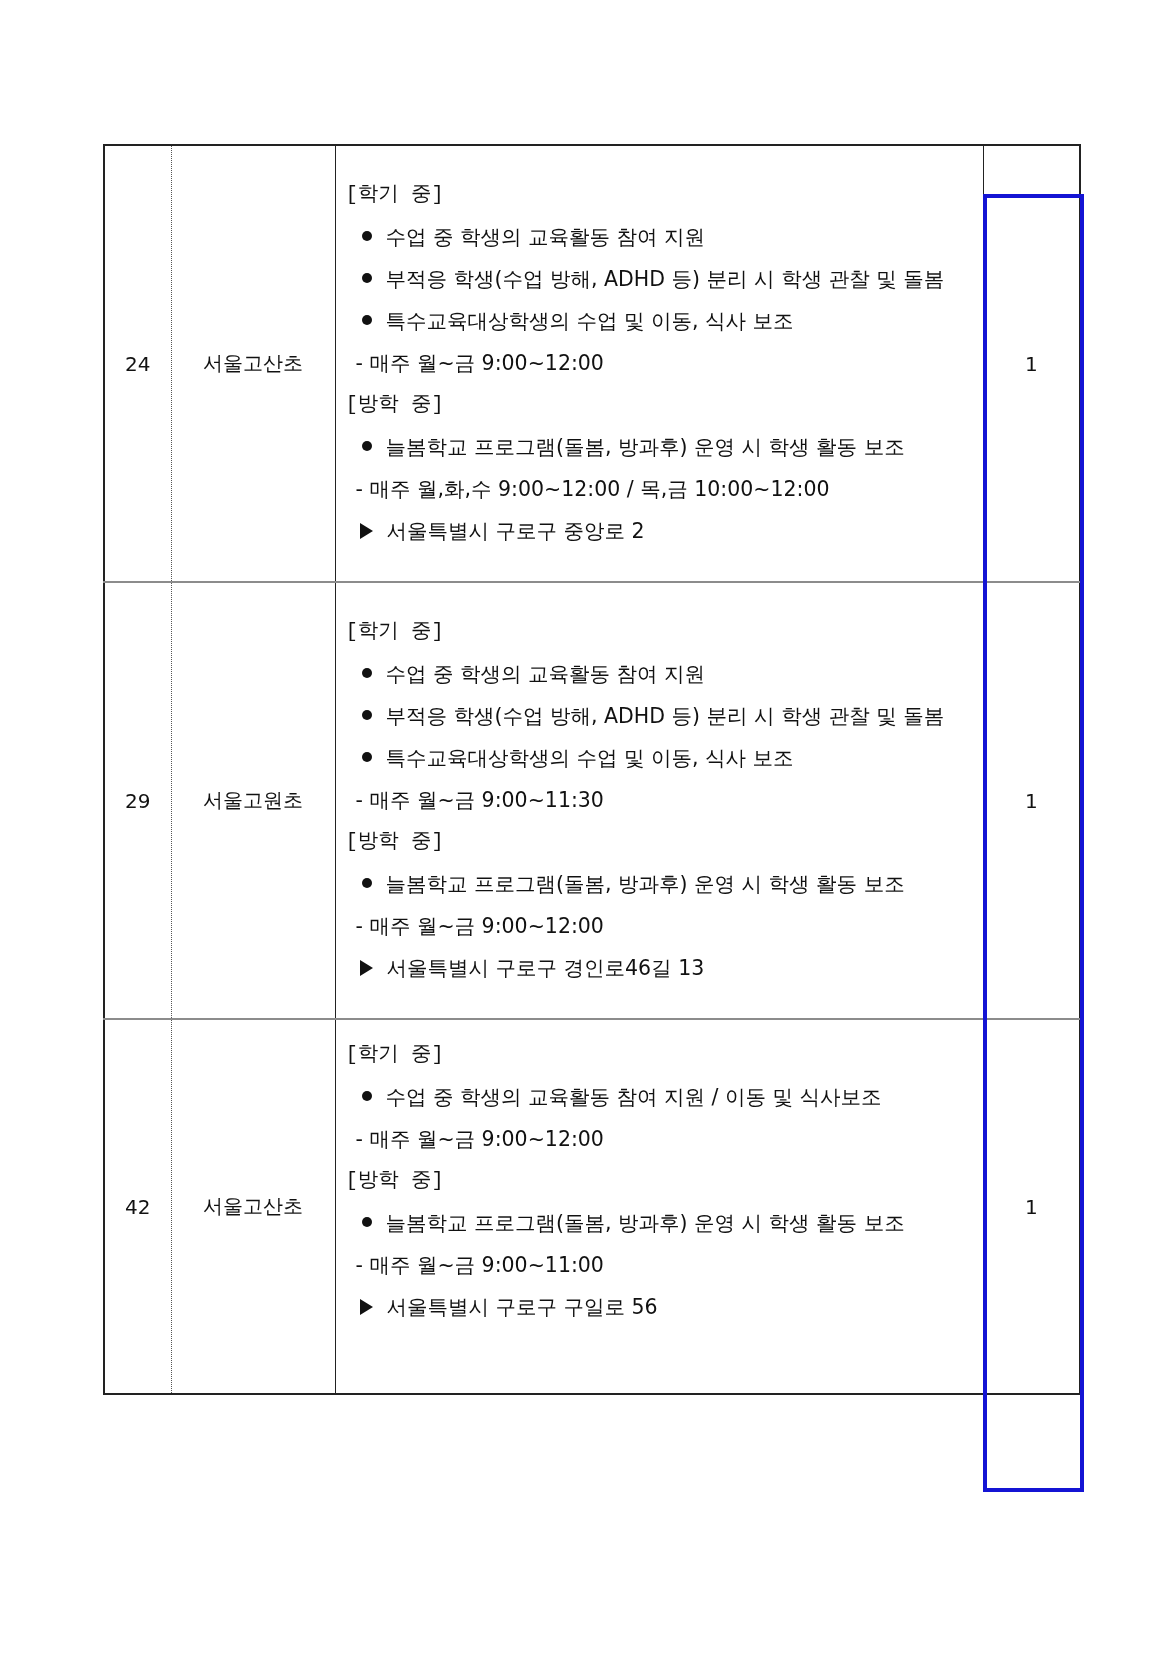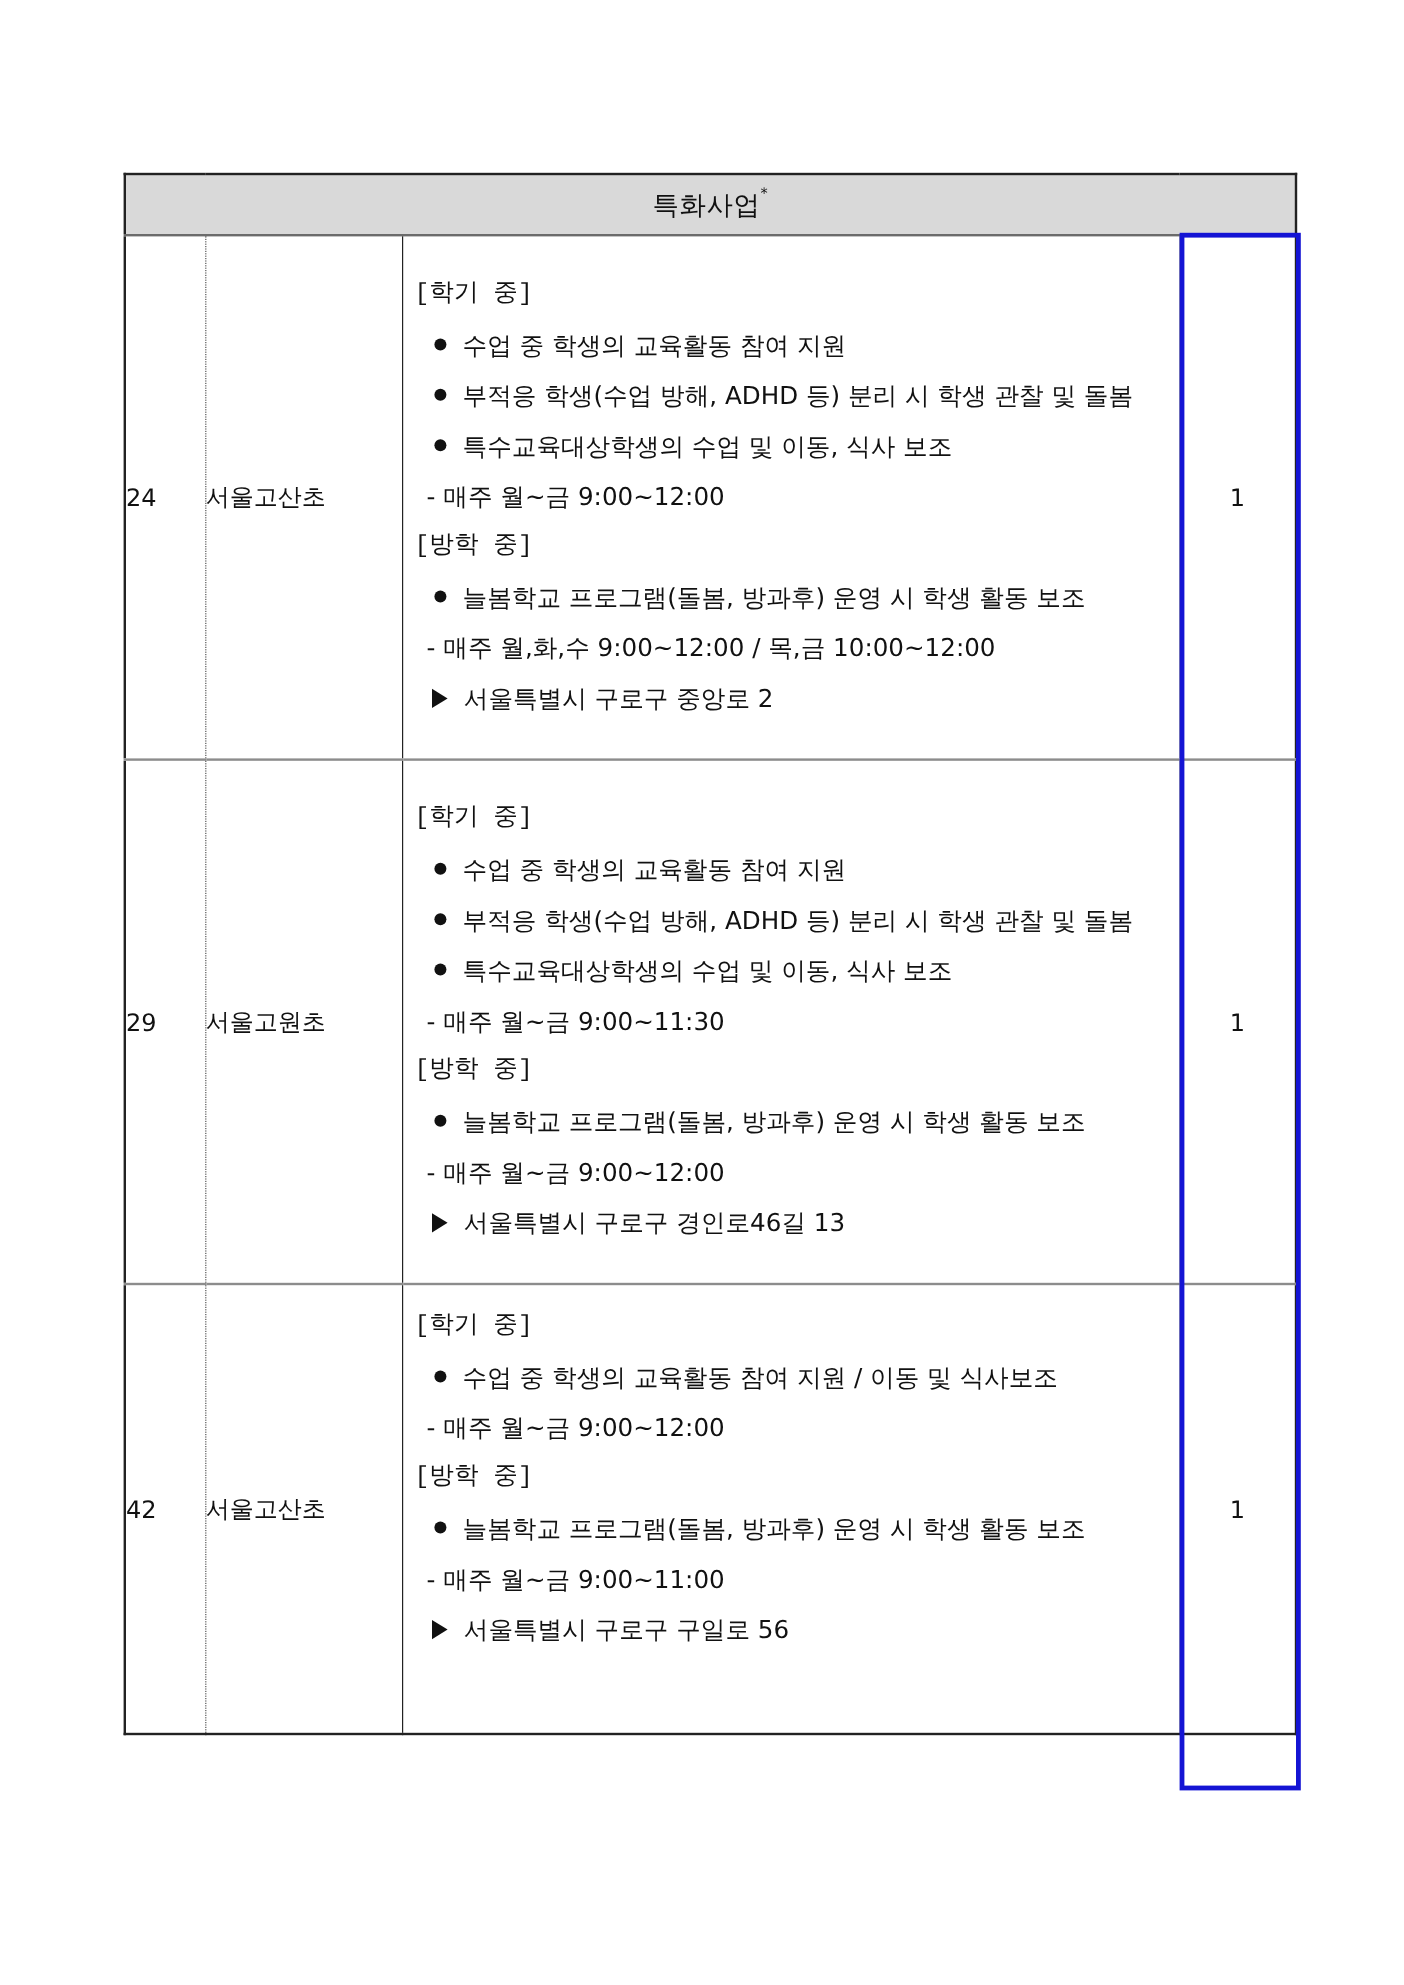--- a/index.html
+++ b/index.html
@@ -48,22 +48,22 @@
       background: #d9d9d9;
       font-size: 18px;
       text-align: center;
       border-bottom: 1px solid #222222;
     }
     .col-no { width: 67px; }
     .col-place { width: 164px; }
     .col-detail { width: 648px; }
     .col-count { width: 97px; }
 
-    .c-no { border-right: 1px dotted #555555; text-align: left; font-size: 20px; }
-    .c-place { border-right: 1px solid #222222; font-size: 20px; }
+    .c-no { border-right: 1px dotted #555555; text-align: center; font-size: 20px; }
+    .c-place { border-right: 1px solid #222222; text-align: center; font-size: 20px; }
     .c-detail { border-right: 1px solid #222222; }
     .c-count { text-align: center; font-size: 20px; }
 
     .body-row td {
       border-bottom: 2px solid #8c8c8c;
     }
     .body-row.last td {
       border-bottom: none;
     }
     .row-24 { height: 437px; }
@@ -119,23 +119,20 @@
 <body>
 
 <table class="doc-table">
   <colgroup>
     <col class="col-no">
     <col class="col-place">
     <col class="col-detail">
     <col class="col-count">
   </colgroup>
   <thead>
-    <tr class="title-row">
-      <th colspan="4"><span>특화사업</span><sup>*</sup></th>
-    </tr>
   </thead>
   <tbody>
 
     <tr class="body-row row-24">
       <td class="c-no">24</td>
       <td class="c-place">서울고산초</td>
       <td class="c-detail" style="vertical-align:top;">
         <div class="detail-block">
           <div class="d-line d-section">[학기 중]</div>
           <div class="d-line d-bullet"><span class="dot"></span><span>수업 중 학생의 교육활동 참여 지원</span></div>

